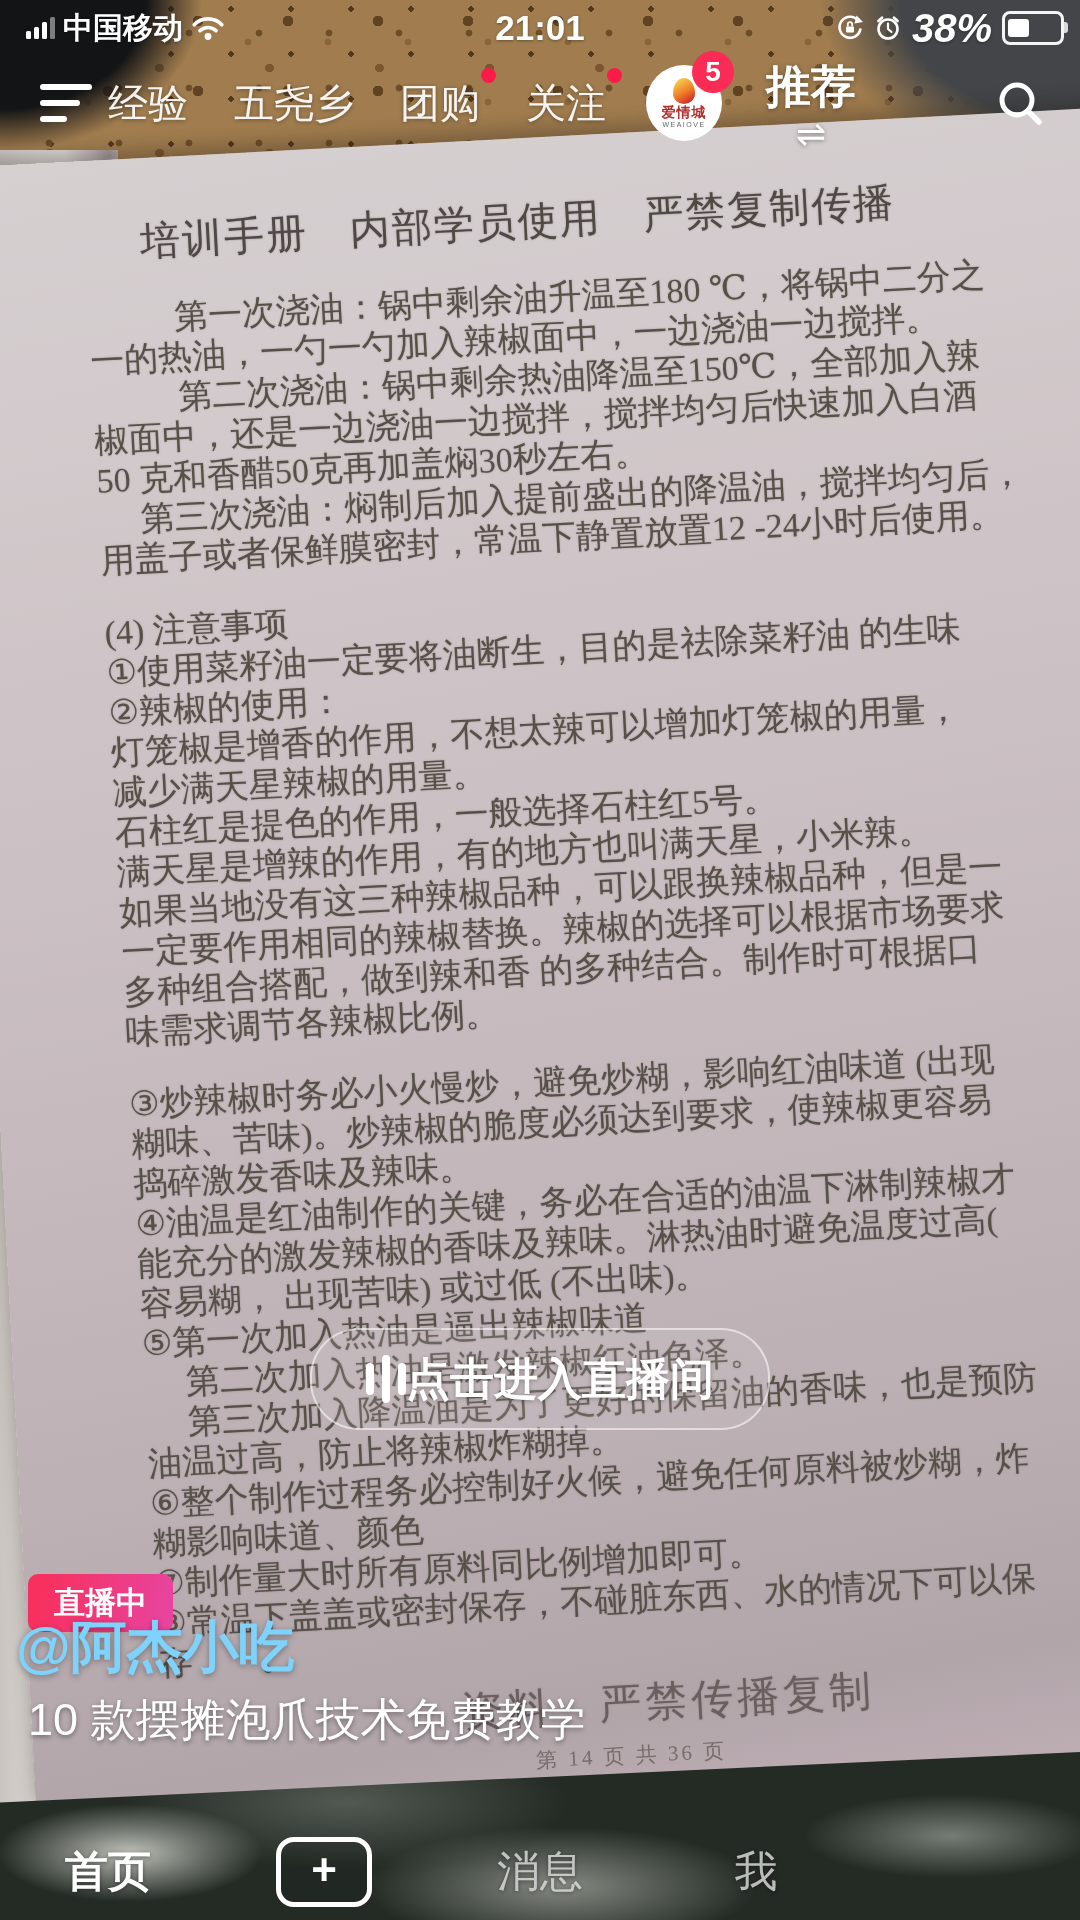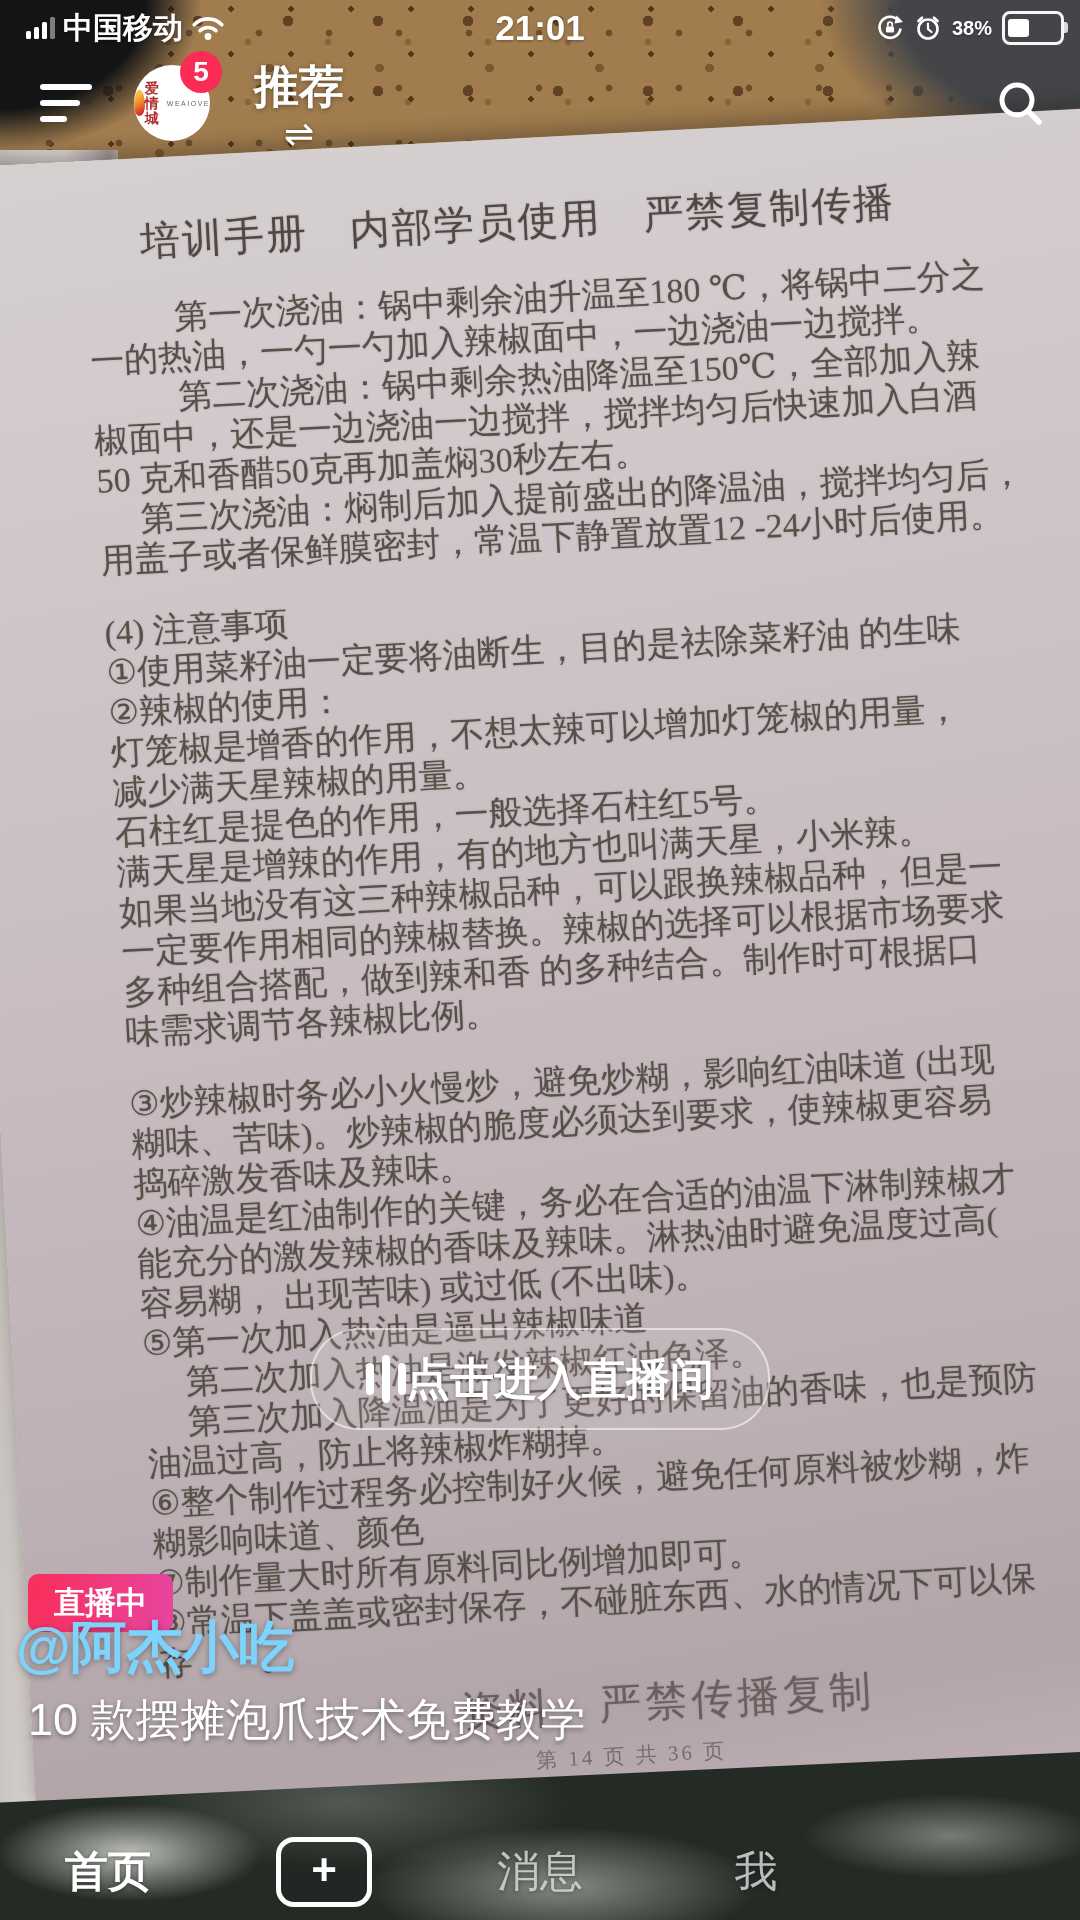--- a/index.html
+++ b/index.html
@@ -71,21 +71,21 @@
     clip-path:polygon(0 30%,100% 0%,100% 100%,0 100%);
   }
   
   .statusbar{position:absolute;left:0;top:0;width:1080px;height:56px;z-index:30;
     display:flex;align-items:center;color:#fff;}
   .sb-left{display:flex;align-items:center;gap:8px;margin-left:26px;}
   .sb-carrier{font-size:30px;font-weight:600;text-shadow:0 1px 3px rgba(0,0,0,.35);}
   .sb-time{position:absolute;left:0;right:0;text-align:center;font-size:35px;font-weight:700;
     text-shadow:0 1px 3px rgba(0,0,0,.35);}
   .sb-right{position:absolute;right:16px;top:0;height:56px;display:flex;align-items:center;gap:10px;}
-  .sb-batt-pct{font-size:20px;font-weight:600;text-shadow:0 1px 3px rgba(0,0,0,.35);}
+  .sb-batt-pct{font-size:40px;font-weight:600;text-shadow:0 1px 3px rgba(0,0,0,.35);font-style:italic;}
   .signal{display:flex;align-items:flex-end;gap:3px;height:22px;}
   .signal i{display:block;width:5px;border-radius:1.5px;background:#fff;}
   .signal i:nth-child(1){height:8px}.signal i:nth-child(2){height:12px}
   .signal i:nth-child(3){height:17px}.signal i:nth-child(4){height:22px;opacity:.45}
   .battery{position:relative;width:56px;height:28px;border:3px solid rgba(255,255,255,.95);
     border-radius:8px;display:flex;align-items:center;}
   .battery .fill{width:38%;height:18px;margin-left:3px;background:#fff;border-radius:3px;}
   .battery .nub{position:absolute;right:-7px;top:8px;width:4px;height:11px;
     background:rgba(255,255,255,.8);border-radius:0 3px 3px 0;}
   
@@ -93,21 +93,21 @@
     display:flex;align-items:center;color:#fff;}
   .burger{margin-left:40px;width:54px;display:flex;flex-direction:column;gap:10px;flex:none;}
   .burger i{display:block;height:6px;border-radius:3px;background:#fff;}
   .burger i:nth-child(1){width:52px}.burger i:nth-child(2){width:40px}.burger i:nth-child(3){width:27px}
   .tabs{display:flex;align-items:center;gap:46px;margin-left:14px;}
   .tab{position:relative;font-size:40px;color:rgba(255,255,255,.93);
     text-shadow:0 1px 4px rgba(0,0,0,.35);white-space:nowrap;}
   .reddot{position:absolute;right:-16px;top:-8px;width:15px;height:15px;border-radius:50%;background:#fa1b4a;}
   .live-avatar{position:relative;width:76px;height:76px;flex:none;margin-left:40px;}
   .live-avatar .circle{width:76px;height:76px;border-radius:50%;background:#fff;
-    display:flex;flex-direction:row;align-items:center;justify-content:center;overflow:hidden;}
+    display:flex;flex-direction:column;align-items:center;justify-content:center;overflow:hidden;}
   .flame{width:22px;height:26px;border-radius:50% 50% 50% 50%/60% 60% 40% 40%;
     background:linear-gradient(150deg,#f6c043 20%,#ef7b2a 55%,#c92727 90%);margin-bottom:1px;}
   .logo-cn{font-size:14px;font-weight:700;color:#b2302e;line-height:15px;letter-spacing:1px;}
   .logo-en{font-size:7px;color:#666;letter-spacing:1.5px;line-height:9px;}
   .avatar-badge{position:absolute;right:-12px;top:-14px;min-width:42px;height:42px;border-radius:21px;
     background:#fa2c55;color:#fff;font-size:28px;font-weight:700;display:flex;
     align-items:center;justify-content:center;}
   .active-tab{margin-left:44px;display:flex;flex-direction:column;align-items:center;flex:none;}
   .active-tab .lbl{font-size:45px;font-weight:700;text-shadow:0 1px 5px rgba(0,0,0,.4);}
   .active-tab .swap{font-size:36px;line-height:30px;margin-top:2px;font-family:"DejaVu Sans",sans-serif;
@@ -234,20 +234,26 @@
       </span>
   </div>
 </div>
 
 <div class="topnav">
   <div class="burger">
       <i></i>
       <i></i>
       <i></i>
     </div>
+  <div class="tabs" id="top-tabs">
+      <div class="tab">经验</div>
+      <div class="tab">五尧乡</div>
+      <div class="tab">团购<span class="reddot"></span></div>
+      <div class="tab">关注<span class="reddot"></span></div>
+    </div>
   <div class="live-avatar">
     <div class="circle">
       <span class="flame"></span>
       <span class="logo-cn">爱情城</span>
       <span class="logo-en">WEAIOVE</span>
     </div>
     <span class="avatar-badge">5</span>
   </div>
   <div class="active-tab">
     <span class="lbl">推荐</span>

